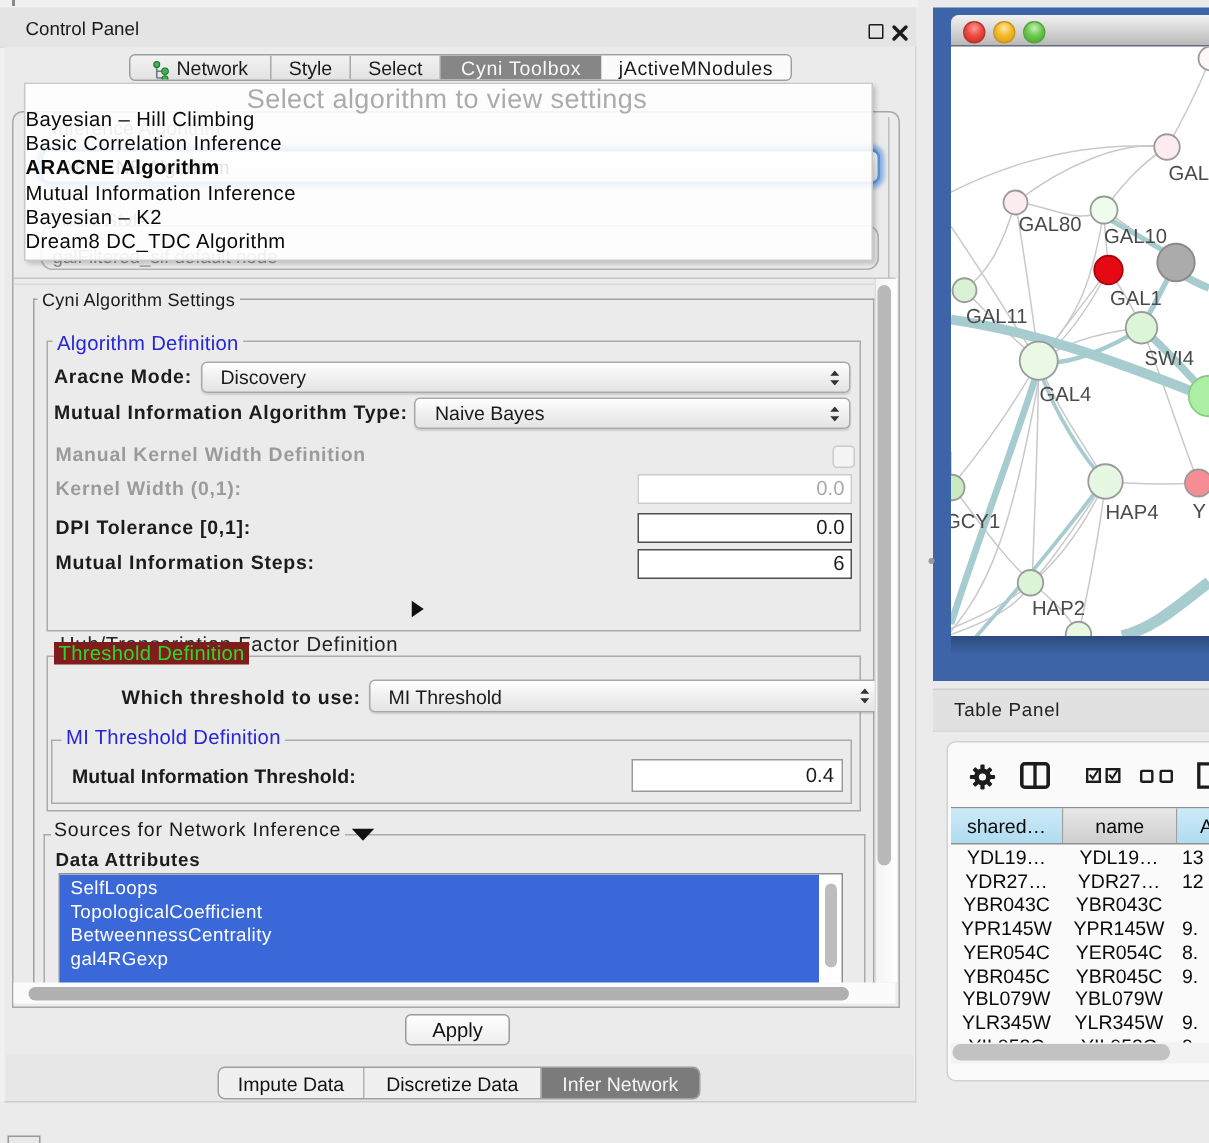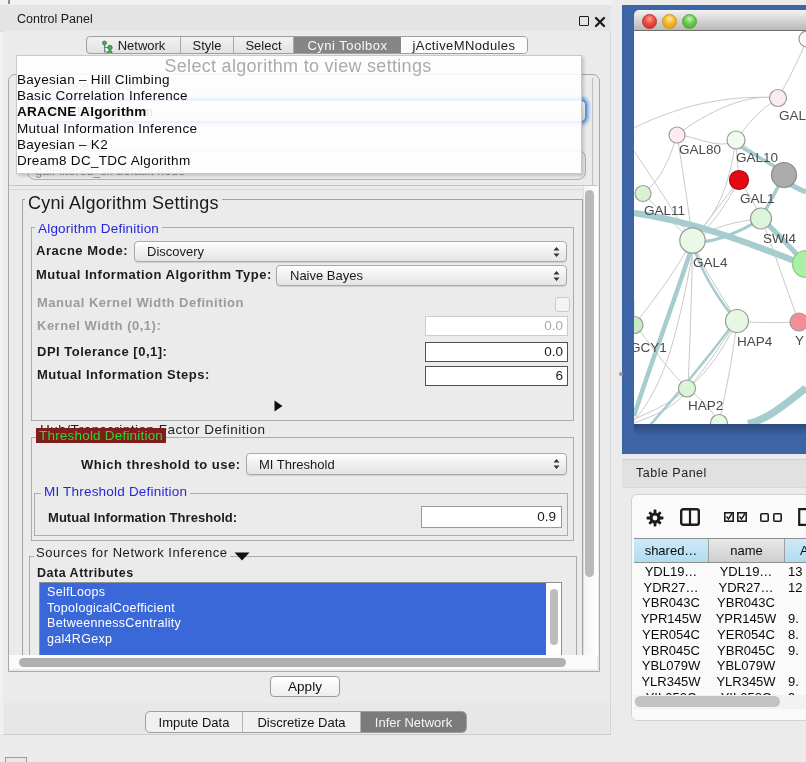--- a/index.html
+++ b/index.html
@@ -62,21 +62,21 @@
   </div>
   <div class="abs" style="left:35px;top:139px;font-size:13px;color:#777;">Table Style</div>
   <div class="abs" style="left:27px;top:150px;width:557px;height:28px;border:1px solid #b0b0b0;border-radius:8px;background:#ebebeb;"></div>
   <div class="abs" style="left:35px;top:164px;font-size:12.5px;color:#8d8d8d;">galFiltered_sif default node</div>
 
   <div class="abs" style="left:592px;top:78px;width:1px;height:108px;background:#bfbfbf;"></div>
 
   <div class="abs" style="left:9px;top:185px;width:588px;height:3px;border-top:1px solid #c6c6c6;border-bottom:1px solid #d8d8d8;"></div>
 
   <div class="abs" style="left:22px;top:199px;width:559px;height:456px;border:1px solid #a2a2a2;border-bottom:none;"></div>
-  <div class="abs" style="left:25px;top:193px;background:#ebebeb;padding:0 3px;font-size:18px;color:#1a1a1a;letter-spacing:0.2px;">Cyni Algorithm Settings</div>
+  <div class="abs" style="left:25px;top:193px;background:#ebebeb;padding:0 3px;font-size:12px;color:#1a1a1a;letter-spacing:0.2px;">Cyni Algorithm Settings</div>
 
   <div class="abs" style="left:31px;top:227px;width:541px;height:192px;border:1px solid #ababab;"></div>
   <div class="abs" style="left:35px;top:221px;background:#ebebeb;padding:0 3px;font-size:13.5px;color:#2626d8;letter-spacing:0.2px;">Algorithm Definition</div>
 
   <div class="blab" style="left:36px;top:243px;">Aracne Mode:</div>
   <div class="combo" style="left:134px;top:241px;width:431px;height:19px;">
     <span class="ct" style="left:12px;">Discovery</span>
     <svg class="carr" width="7" height="10" viewBox="0 0 7 10">
           <path d="M3.5 0 L6.5 3.5 H0.5 Z M3.5 10 L6.5 6.5 H0.5 Z" fill="#333"></path>
         </svg>
@@ -104,32 +104,32 @@
 
   <div class="abs" style="left:40px;top:398px;font-size:13.5px;color:#222;letter-spacing:0.5px;margin-top:24px;">Hub/Transcription Factor Definition</div>
   <svg class="abs" style="left:274px;top:400px;" width="9" height="12" viewBox="0 0 9 12">
         <path d="M0.5 0.5 L8.5 6 L0.5 11.5 Z" fill="#111"></path>
       </svg>
 
   <div class="abs" style="left:31px;top:437px;width:541px;height:102px;border:1px solid #ababab;"></div>
   <div class="abs" style="left:36px;top:428px;background:#7f1d1d;padding:0 3px;font-size:13.5px;color:#2ada2a;letter-spacing:0.2px;">Threshold Definition</div>
 
   <div class="blab" style="left:81px;top:457px;">Which threshold to use:</div>
-  <div class="combo" style="left:246px;top:453px;width:319px;height:20px;">
+  <div class="combo" style="left:246px;top:453px;width:319px;height:20px;padding-left:20px;">
     <span class="ct" style="left:12px;">MI Threshold</span>
     <svg class="carr" width="7" height="10" viewBox="0 0 7 10">
           <path d="M3.5 0 L6.5 3.5 H0.5 Z M3.5 10 L6.5 6.5 H0.5 Z" fill="#333"></path>
         </svg>
   </div>
 
   <div class="abs" style="left:34px;top:493px;width:532px;height:41px;border:1px solid #ababab;"></div>
   <div class="abs" style="left:41px;top:484px;background:#ebebeb;padding:0 3px;font-size:13.5px;color:#2626d8;letter-spacing:0.2px;">MI Threshold Definition</div>
 
   <div class="blab" style="left:48px;top:510px;letter-spacing:0.05px;">Mutual Information Threshold:</div>
-  <div class="fld" style="left:421px;top:506px;width:134px;height:20px;border:1px solid #9a9a9a;line-height:20px;padding-right:5px;">0.9</div>
+  <div class="fld" style="left:421px;top:506px;width:134px;height:20px;border:1px solid #9a9a9a;line-height:20px;padding-right:5px;">0.4</div>
 
   <div class="abs" style="left:29px;top:556px;width:546px;height:99px;border:1px solid #ababab;border-bottom:none;"></div>
   <div class="abs" style="left:34px;top:545px;background:#ebebeb;padding:0 2px;font-size:13px;color:#1a1a1a;letter-spacing:0.55px;">Sources for Network Inference</div>
   <svg class="abs" style="left:234px;top:552px;" width="16" height="9" viewBox="0 0 16 9">
         <path d="M0.5 0.5 H15.5 L8 8.5 Z" fill="#111"></path>
       </svg>
 
   <div class="blab" style="left:37px;top:566px;font-size:12.5px;">Data Attributes</div>
 
   <div class="abs" style="left:39px;top:582px;width:521px;height:73px;border:1px solid #8f8f8f;background:#ffffff;overflow:hidden;">

